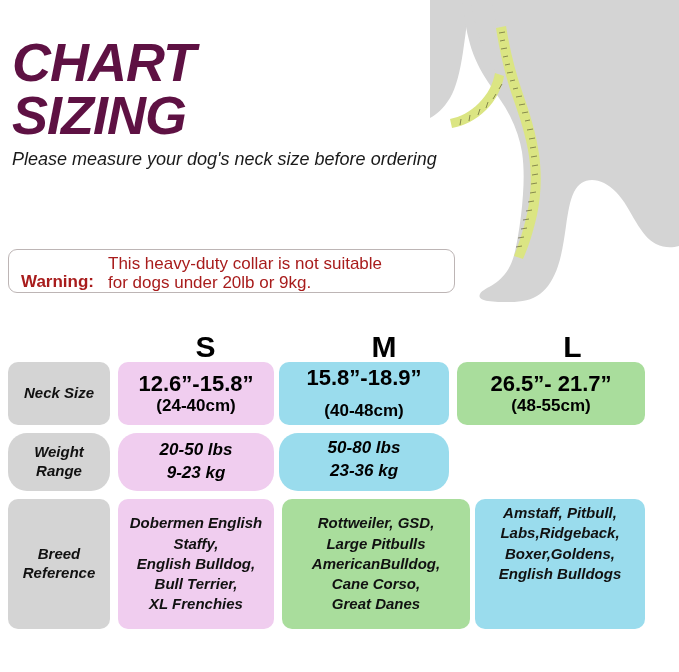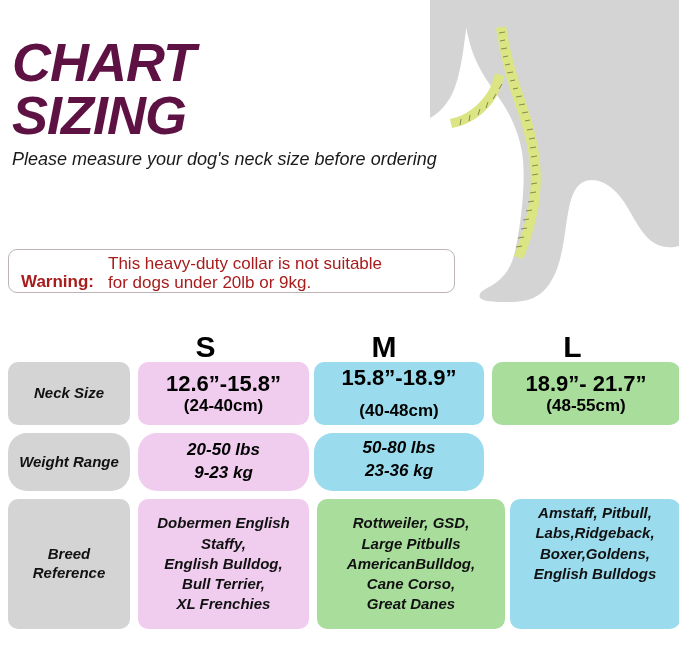--- a/index.html
+++ b/index.html
@@ -135,24 +135,24 @@
     padding: 4px 6px;
   }
   .cell.label-cell {
     background: #d4d4d4;
     font-size: 15px;
     font-weight: bold;
     font-style: italic;
     color: #111111;
     line-height: 1.25;
     margin-left: 8px;
-    width: 122px;
+    width: 102px;
     flex: none;
   }
-  .cell.pink  { background: #f0cdef; margin-left: 8px; width: 171px; flex: none; }
+  .cell.pink  { background: #f0cdef; margin-left: 8px; width: 156px; flex: none; }
   .cell.blue  { background: #9adced; margin-left: 5px; width: 170px; flex: none; justify-content: space-between; }
   .cell.green { background: #a9dd9c; margin-left: 8px; width: 188px; flex: none; }
 
   #row-neck .cell { height: 63px; }
   #row-weight .cell { height: 58px; border-radius: 19px; }
   #row-breed .cell { height: 130px; }
 
   .val-main {
     font-size: 22px;
     font-weight: bold;
@@ -269,21 +269,21 @@
 Size</div>
     <div class="cell pink">
       <div class="val-main">12.6”-15.8”</div>
       <div class="val-sub">(24-40cm)</div>
     </div>
     <div class="cell blue">
       <div class="val-main">15.8”-18.9”</div>
       <div class="val-sub">(40-48cm)</div>
     </div>
     <div class="cell green">
-      <div class="val-main">18.9”- 21.7”</div>
+      <div class="val-main">26.5”- 21.7”</div>
       <div class="val-sub">(48-55cm)</div>
     </div>
   </div>
 
   <div class="table-row" id="row-weight">
     <div class="cell label-cell">Weight
 Range</div>
     <div class="cell pink">
       <div class="val-weight">20-50 lbs
 9-23 kg</div>

